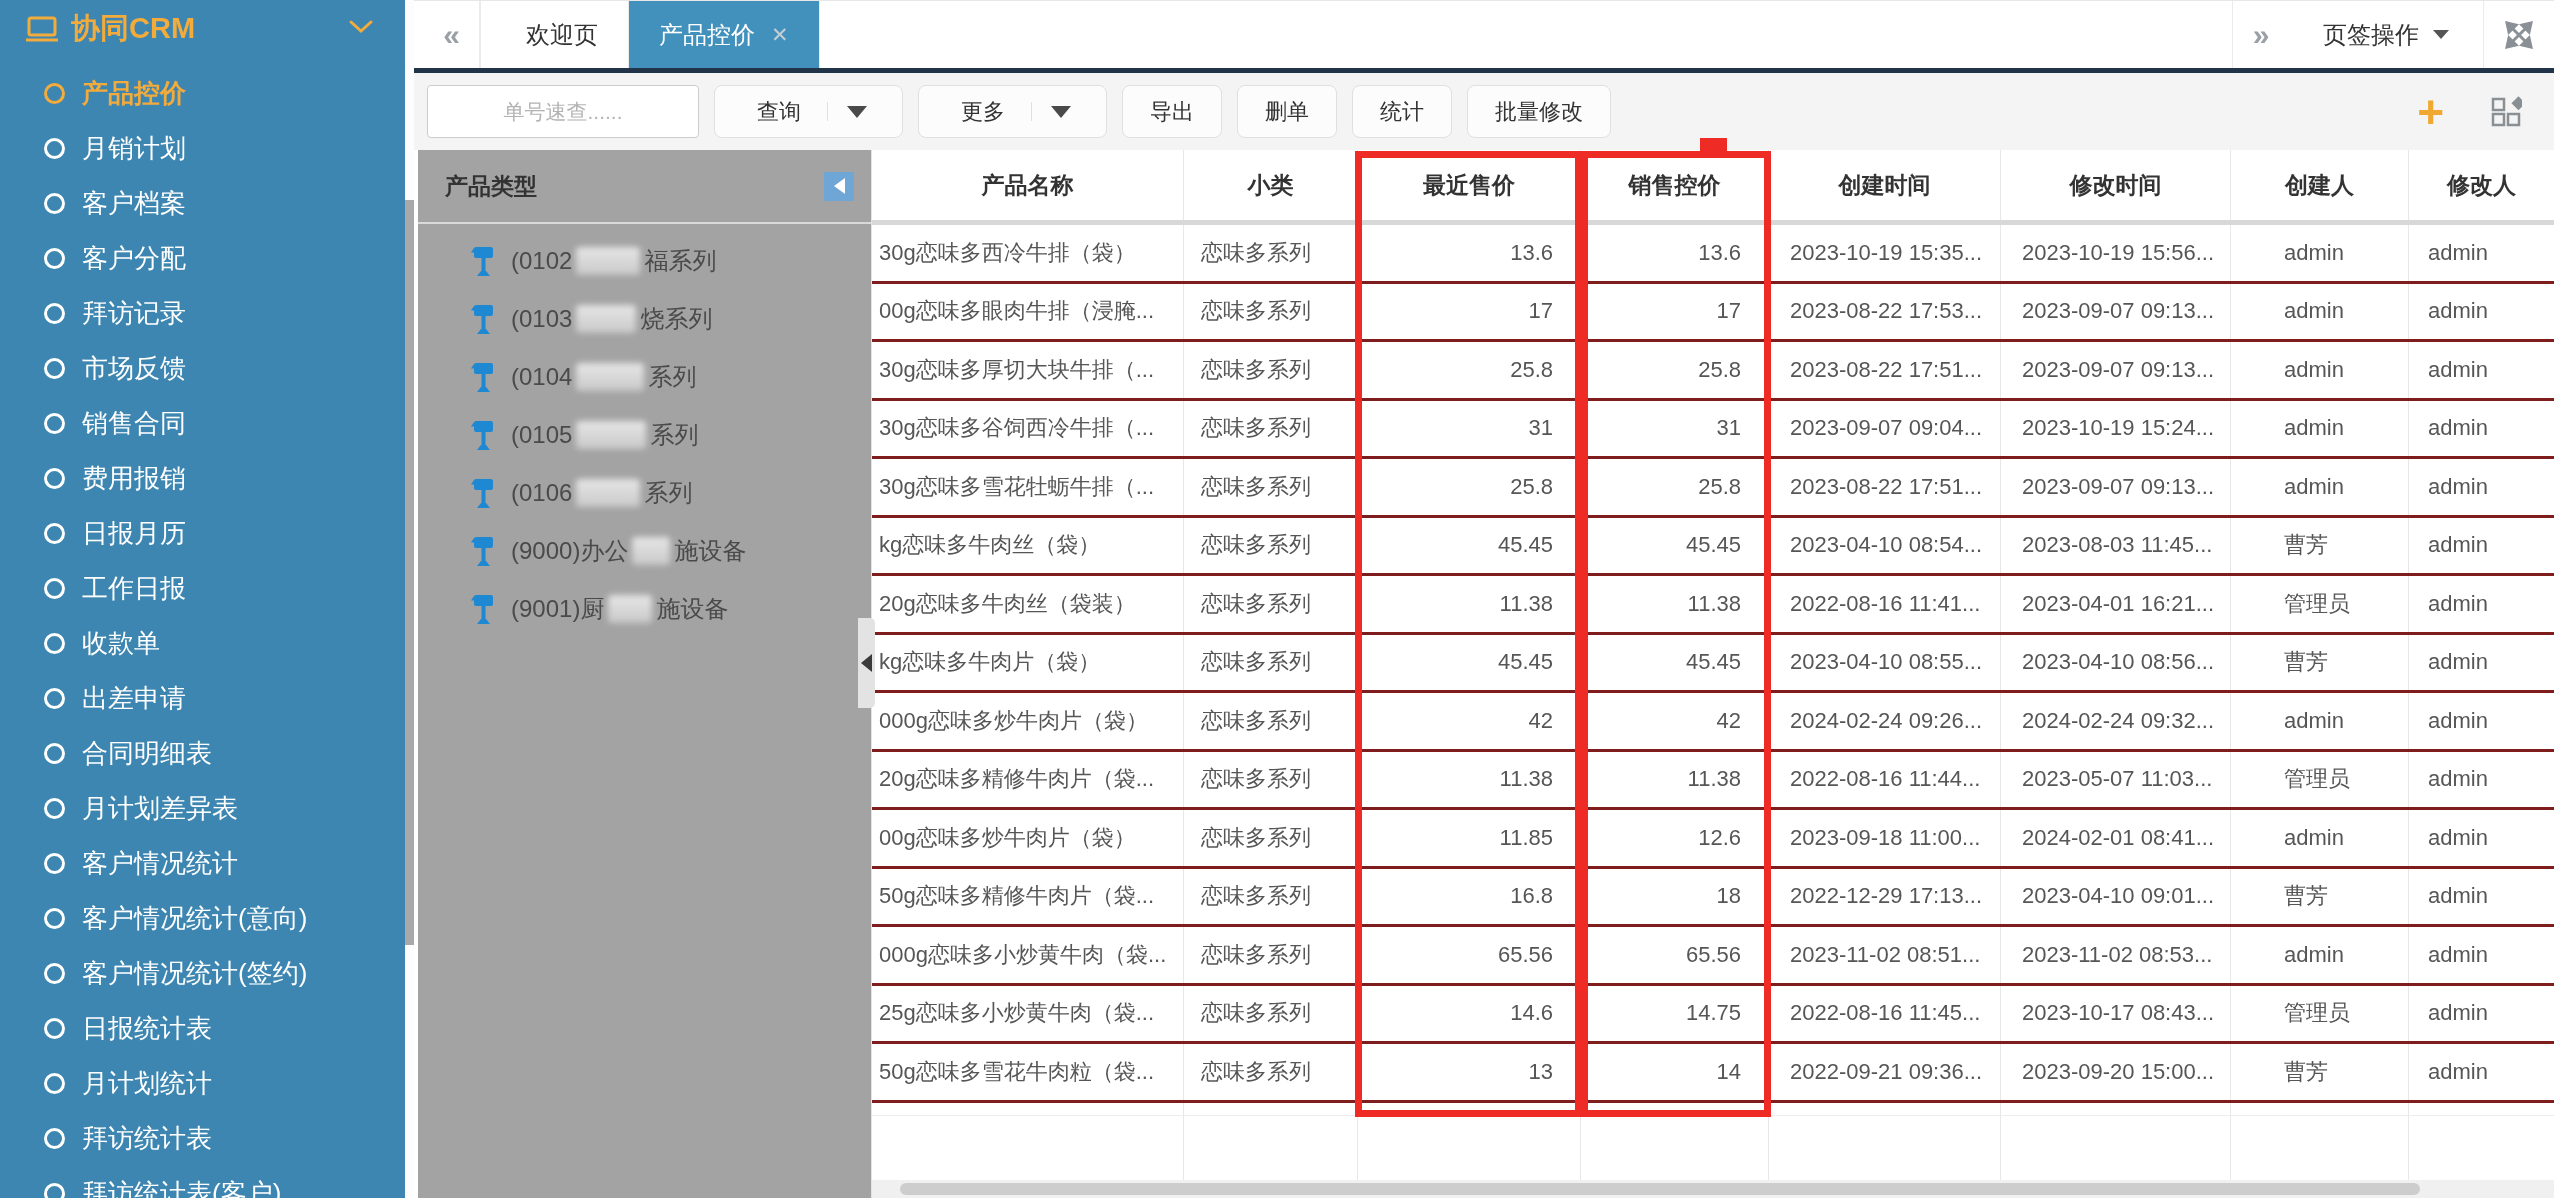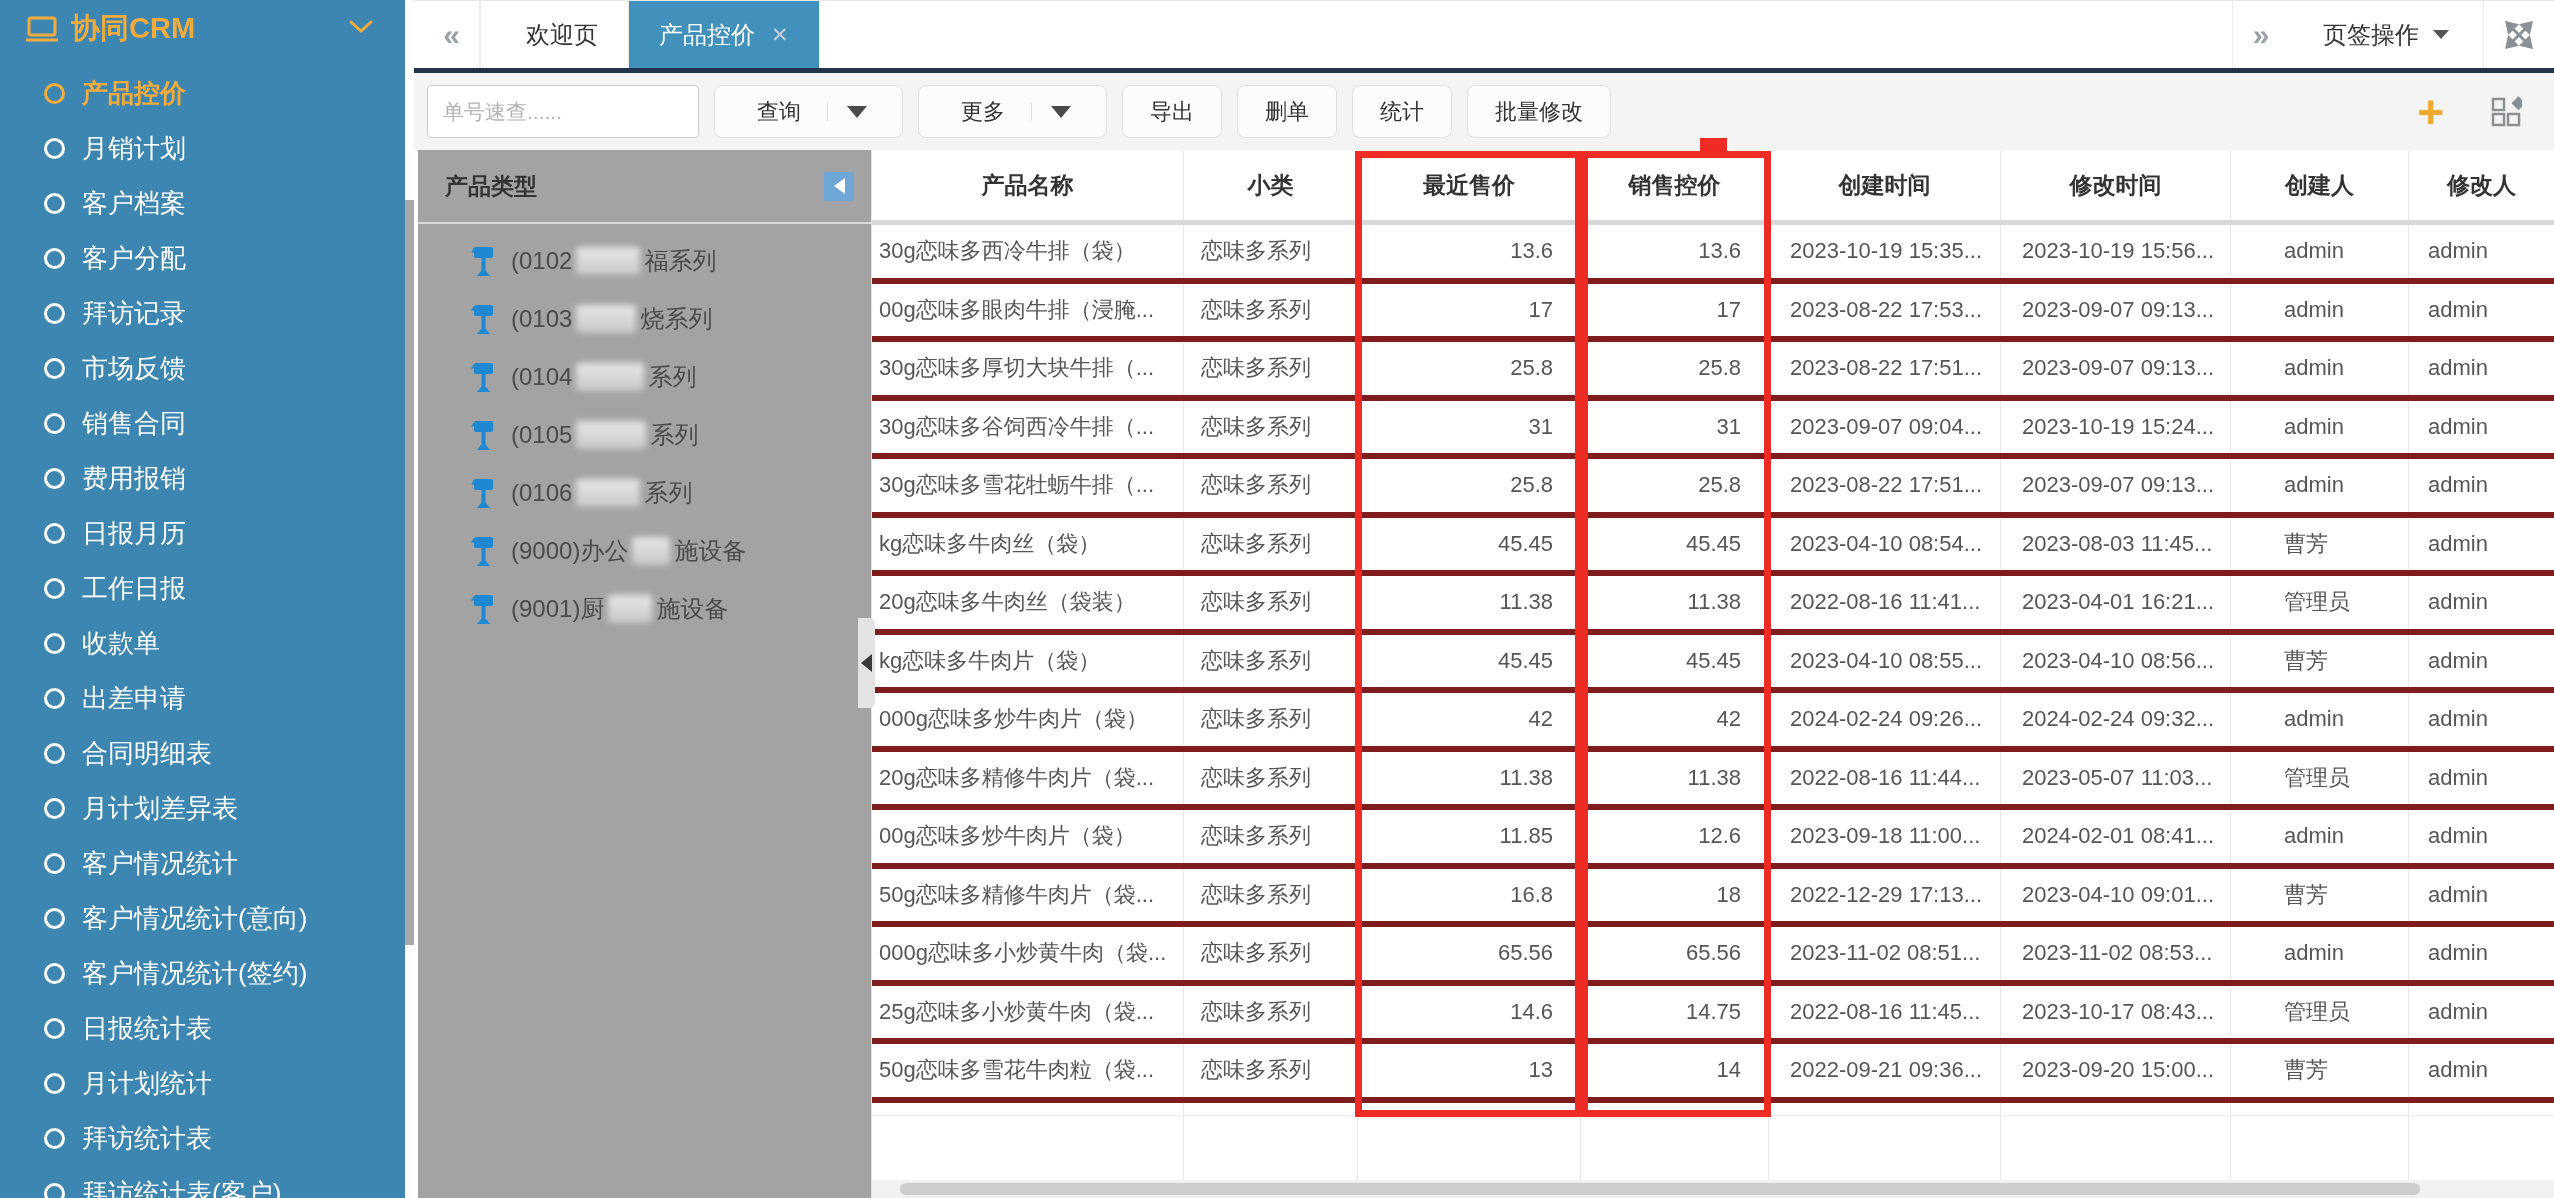--- a/index.html
+++ b/index.html
@@ -34,21 +34,21 @@
   .tab-spacer { flex:1; }
   .tab-right { display:flex; align-items:stretch; border-left:1px solid #ebebeb; }
   .tab-ops { display:flex; align-items:center; padding:0 34px; font-size:24px; color:#333; border-right:1px solid #ebebeb; cursor:pointer; }
   .tab-ops .caret { margin-left:14px; width:0; height:0; border-left:8px solid transparent; border-right:8px solid transparent; border-top:9px solid #555; }
   .tab-expand { width:70px; display:flex; align-items:center; justify-content:center; cursor:pointer; }
 
   
   .toolbar { position:absolute; left:414px; top:73px; right:0; height:77px; background:#F4F4F4;
              display:flex; align-items:center; padding-left:13px; gap:15px; }
   .search { width:272px; height:53px; background:#fff; border:1px solid #ccc; border-radius:4px;
-            font-size:21px; color:#444; padding:0 15px; outline:none; font-family:inherit; }
+            font-size:21px; color:#444; padding:0 15px; outline:none; font-family:inherit;text-align:center; }
   .search::placeholder { color:#b3b3b3; }
   .btn { height:53px; background:#fcfcfc; border:1px solid #e0e0e0; border-radius:8px; font-size:22px;
          color:#333; display:flex; align-items:center; padding:0 27px; cursor:pointer; white-space:nowrap; }
   .btn.split { padding:16px; }
   .btn.split .lbl { padding:0 26px; }
   .split-div { width:1px; align-self:stretch; background:#e0e0e0; }
   .btn .caret { width:0; height:0; border-left:10px solid transparent; border-right:10px solid transparent;
                 border-top:12px solid #4a4a4a; margin:0 19px; }
   .tb-right { margin-left:auto; display:flex; align-items:center; gap:46px; margin-right:32px; }
   .plus { color:#F0A831; font-size:46px; font-weight:bold; line-height:40px; cursor:pointer; }
@@ -75,21 +75,21 @@
               border-radius:0 5px 5px 0; display:flex; align-items:center; justify-content:center; z-index:6; cursor:pointer; }
   .splitter .tri { width:0; height:0; border-top:9px solid transparent; border-bottom:9px solid transparent; border-right:11px solid #3a3a3a; }
 
   
   .grid { position:absolute; left:458px; top:0; right:0; bottom:18px; overflow:hidden; }
   .g-row { display:grid; grid-template-columns:311px 174px 223px 188px 232px 230px 178px 1fr; }
   .g-head { height:75px; border-bottom:5px solid #D8D8D8; }
   .g-head .cell { font-size:23px; font-weight:bold; color:#333; justify-content:center; }
   .cell { display:flex; align-items:center; overflow:hidden; white-space:nowrap; border-left:1px solid #e8e8e8; }
   .g-row .cell:first-child { border-left:none; }
-  .g-body .g-row { height:58.5px; border-bottom:6px solid #7f1d1d; cursor:pointer; }
+  .g-body .g-row { height:58.5px; border-bottom:3px solid #7f1d1d; cursor:pointer; }
   .g-body .cell { font-size:22px; color:#565656; }
   .c-name  { padding-left:7px; }
   .c-sub   { padding-left:17px; }
   .c-price { justify-content:flex-end; padding-right:27px; }
   .c-date  { padding-left:21px; }
   .c-cuser { padding-left:53px; }
   .c-muser { padding-left:19px; }
   .g-row.thin { height:13px !important; border-bottom:1px solid #ededed; }
   .g-row.empty { height:64px !important; border-bottom:none; }
 

